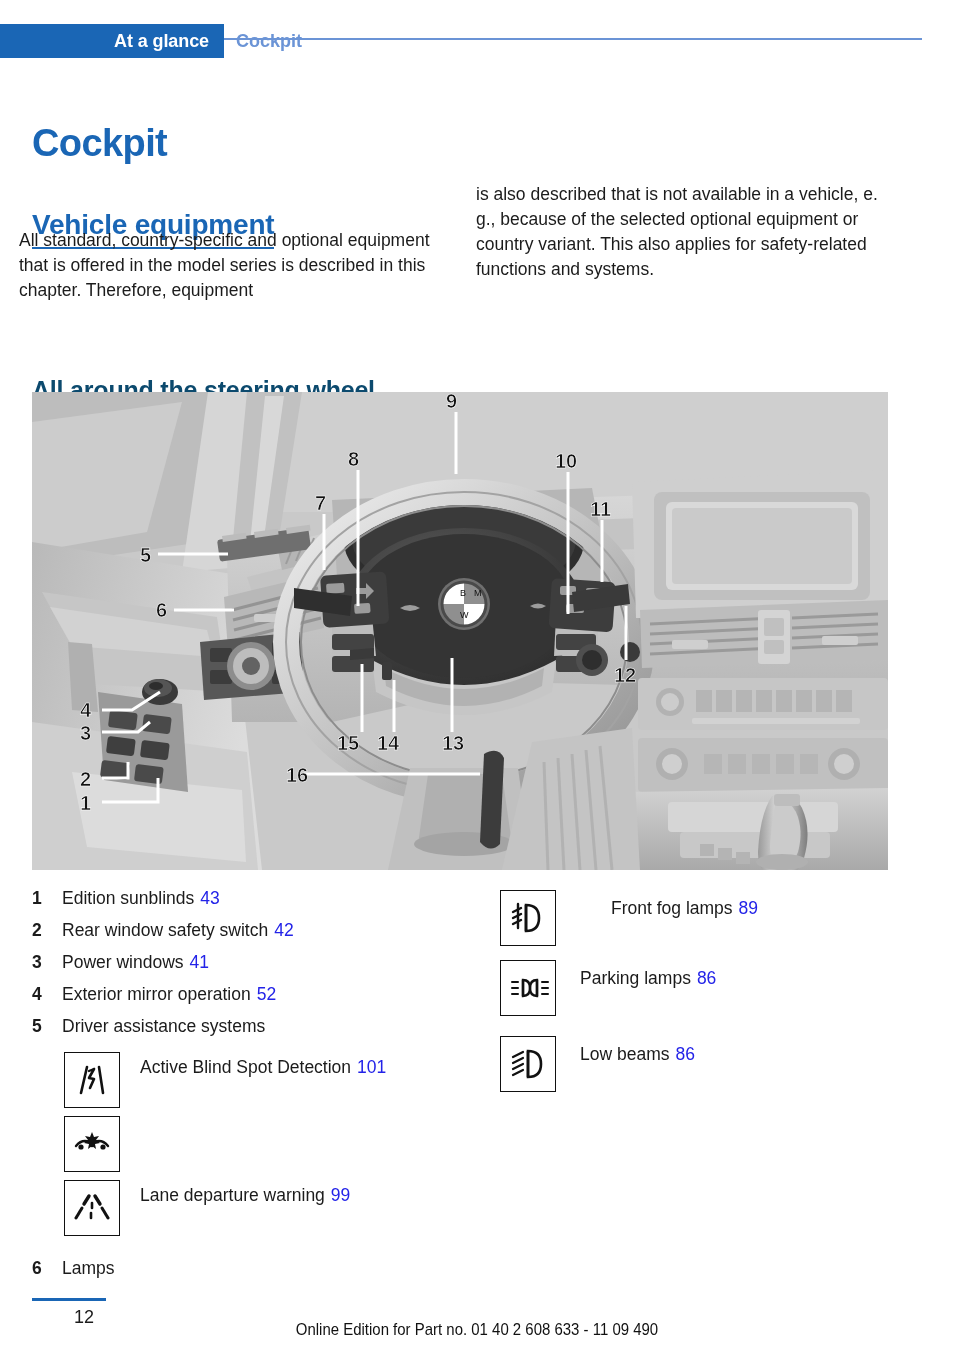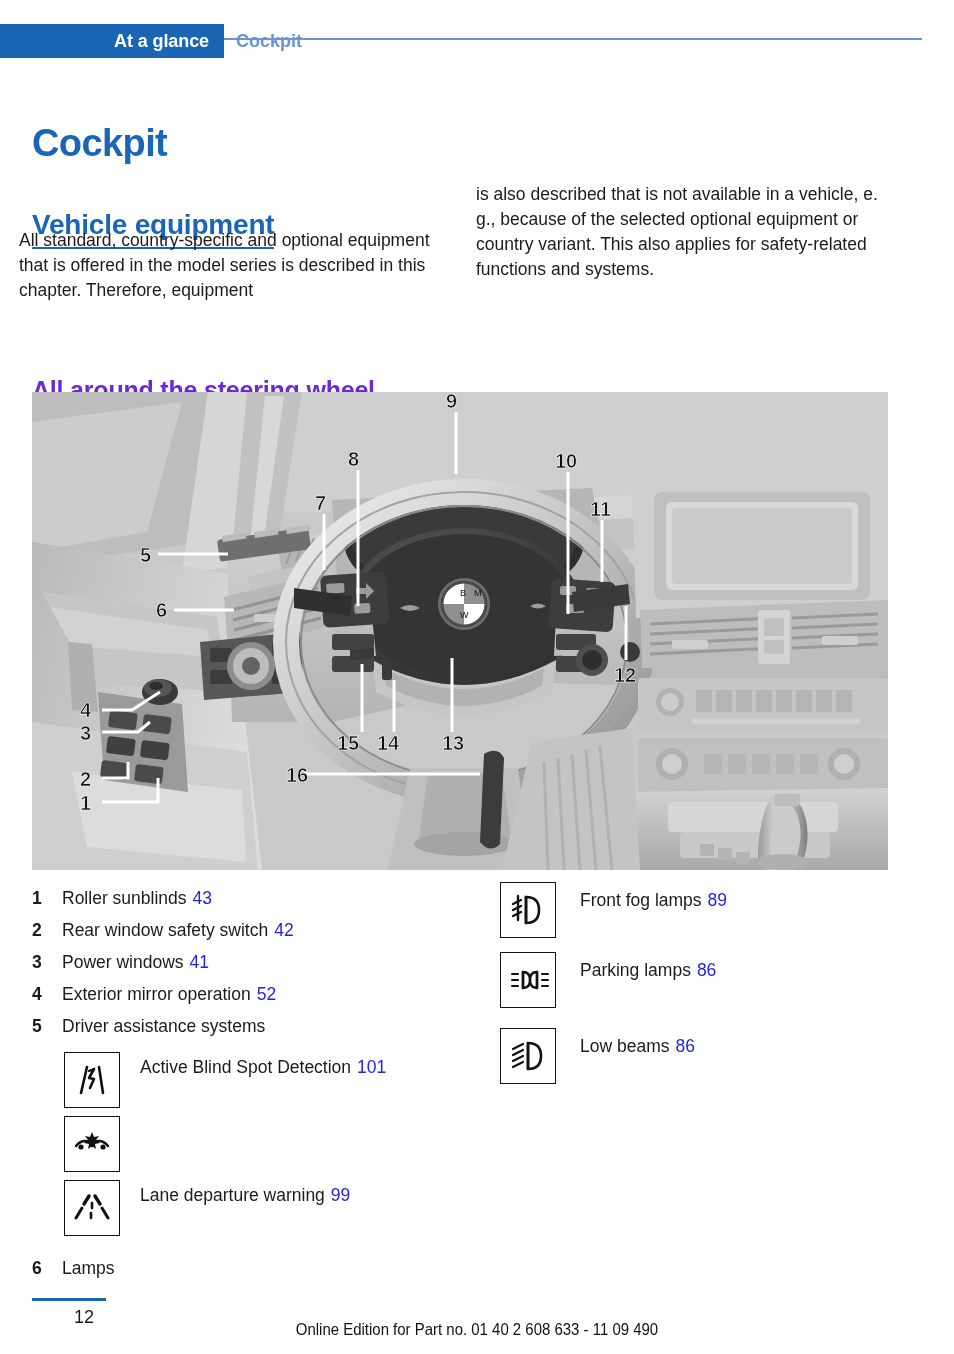--- a/index.html
+++ b/index.html
@@ -82,21 +82,21 @@
     letter-spacing: -0.2px;
     padding-bottom: 6px;
     border-bottom: 2px solid #1a66b5;
   }
   .section-title-2 {
     position: absolute;
     left: 32px;
     top: 355px;
     font-size: 25px;
     font-weight: bold;
-    color: #6d28d9;
+    color: #0c4a6e;
     letter-spacing: -0.2px;
   }
 
   
   .intro-col-left {
     position: absolute;
     left: 19px;
     top: 228px;
     width: 420px;
     font-size: 17.5px;
@@ -545,21 +545,21 @@
       <text x="48" y="418">1</text>
     </g>
   </svg>
 </div>
 
 <div class="legend-left">
 
   <div class="legend-row">
     <span class="legend-num">1</span>
     <span class="legend-text">
-      <span>Roller sunblinds</span><span class="pageref">43</span>
+      <span>Edition sunblinds</span><span class="pageref">43</span>
     </span>
   </div>
 
   <div class="legend-row">
     <span class="legend-num">2</span>
     <span class="legend-text">
       <span>Rear window safety switch</span><span class="pageref">42</span>
     </span>
   </div>
 
@@ -627,21 +627,21 @@
   </div>
 
   <div class="lamps-row">
     <span class="legend-num">6</span>
     <span class="legend-text">Lamps</span>
   </div>
 </div>
 
 <div class="legend-right">
 
-  <div class="icon-row" style="margin-top:0;">
+  <div class="icon-row" style="margin-top:8px;gap:31px;">
     <div class="icon-box">
       <svg width="40" height="40" viewBox="0 0 40 40">
         <path d="M18 7 q13 0 13 13 q0 13 -13 13 z" fill="none" stroke="#111" stroke-width="2.6"></path>
         <path d="M18 7 L18 33" stroke="#111" stroke-width="2.6"></path>
         <path d="M13 10 L5 14" stroke="#111" stroke-width="2.4" stroke-linecap="round"></path>
         <path d="M13 16 L5 20" stroke="#111" stroke-width="2.4" stroke-linecap="round"></path>
         <path d="M13 22 L5 26" stroke="#111" stroke-width="2.4" stroke-linecap="round"></path>
         <path d="M10 6 L10 30" stroke="#111" stroke-width="2.4" stroke-linecap="round"></path>
       </svg>
     </div>

